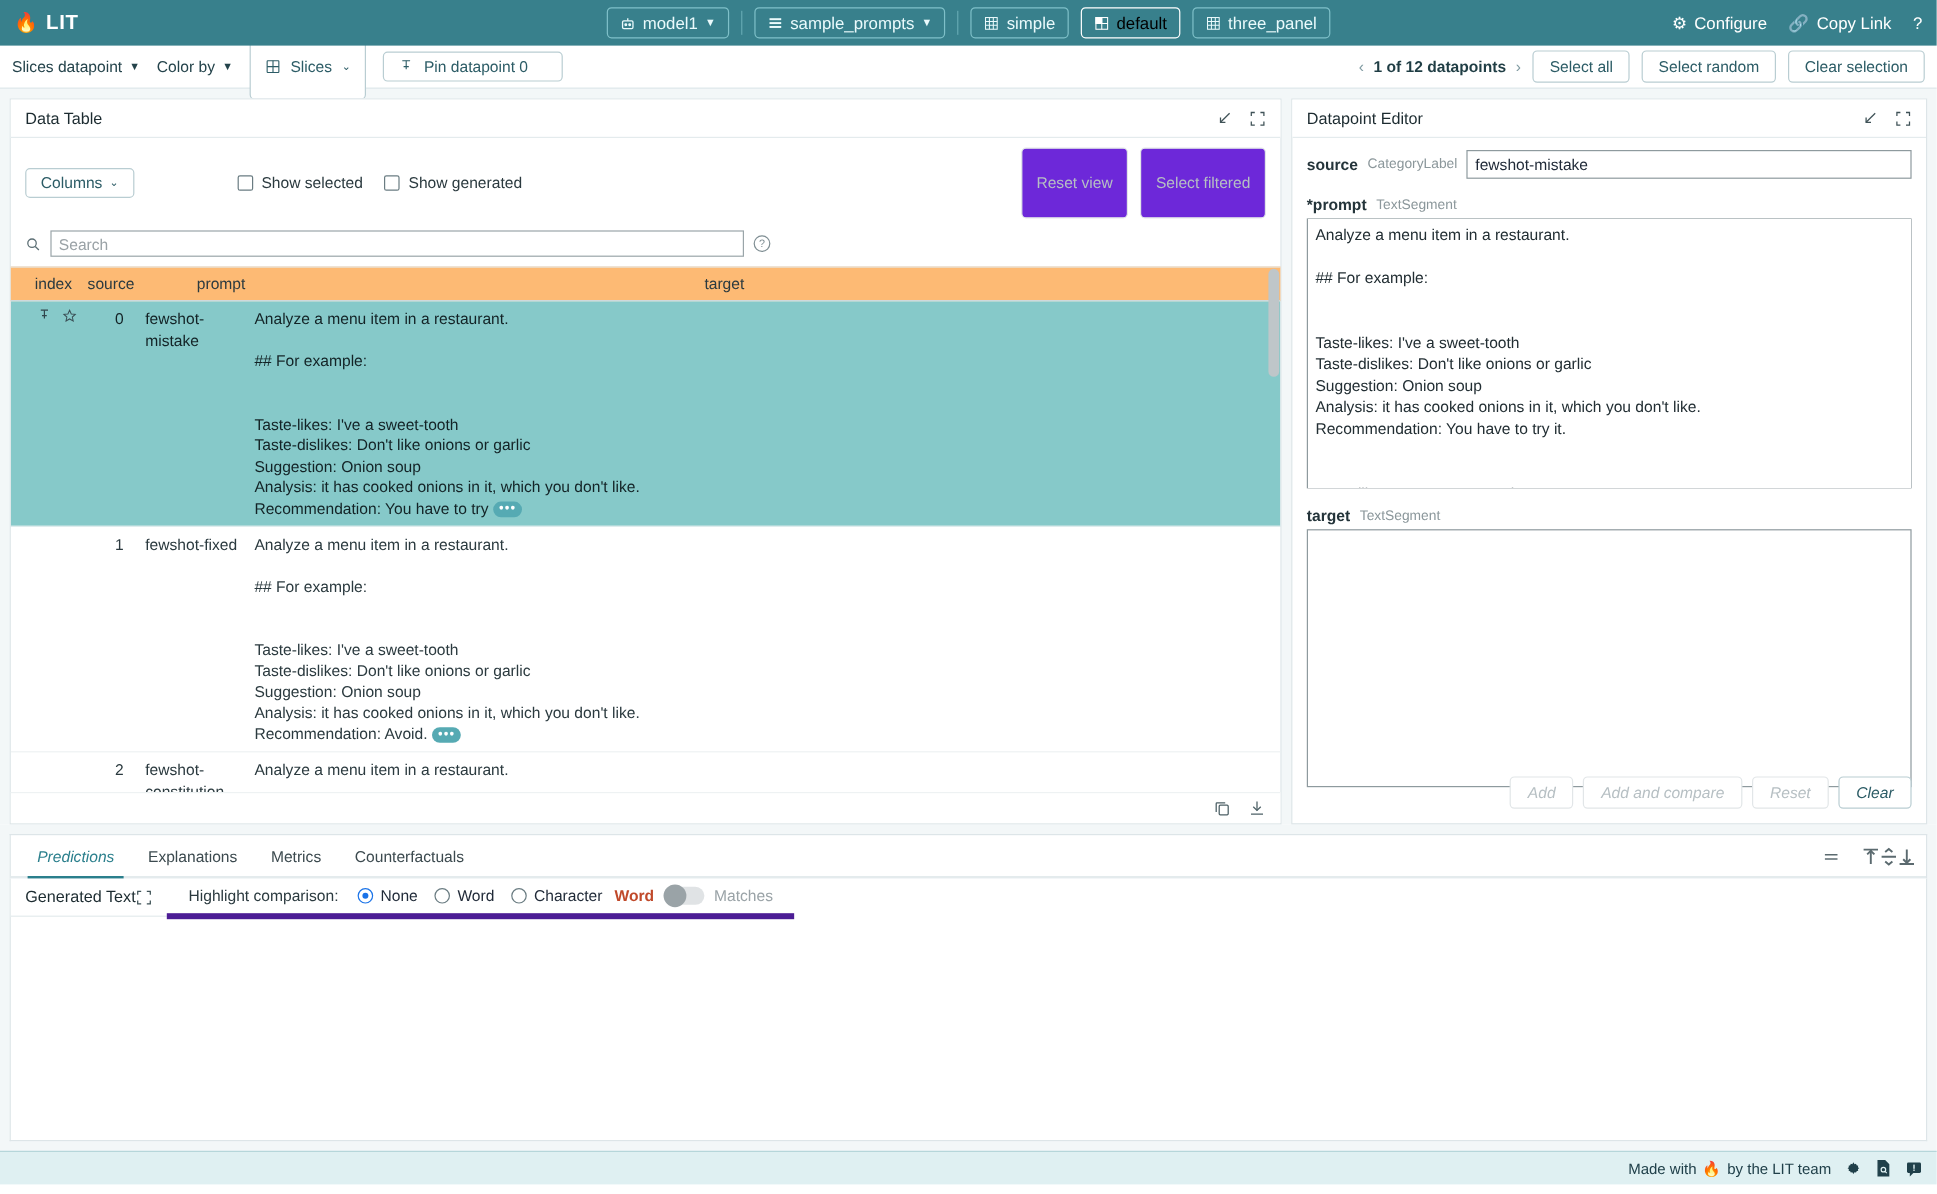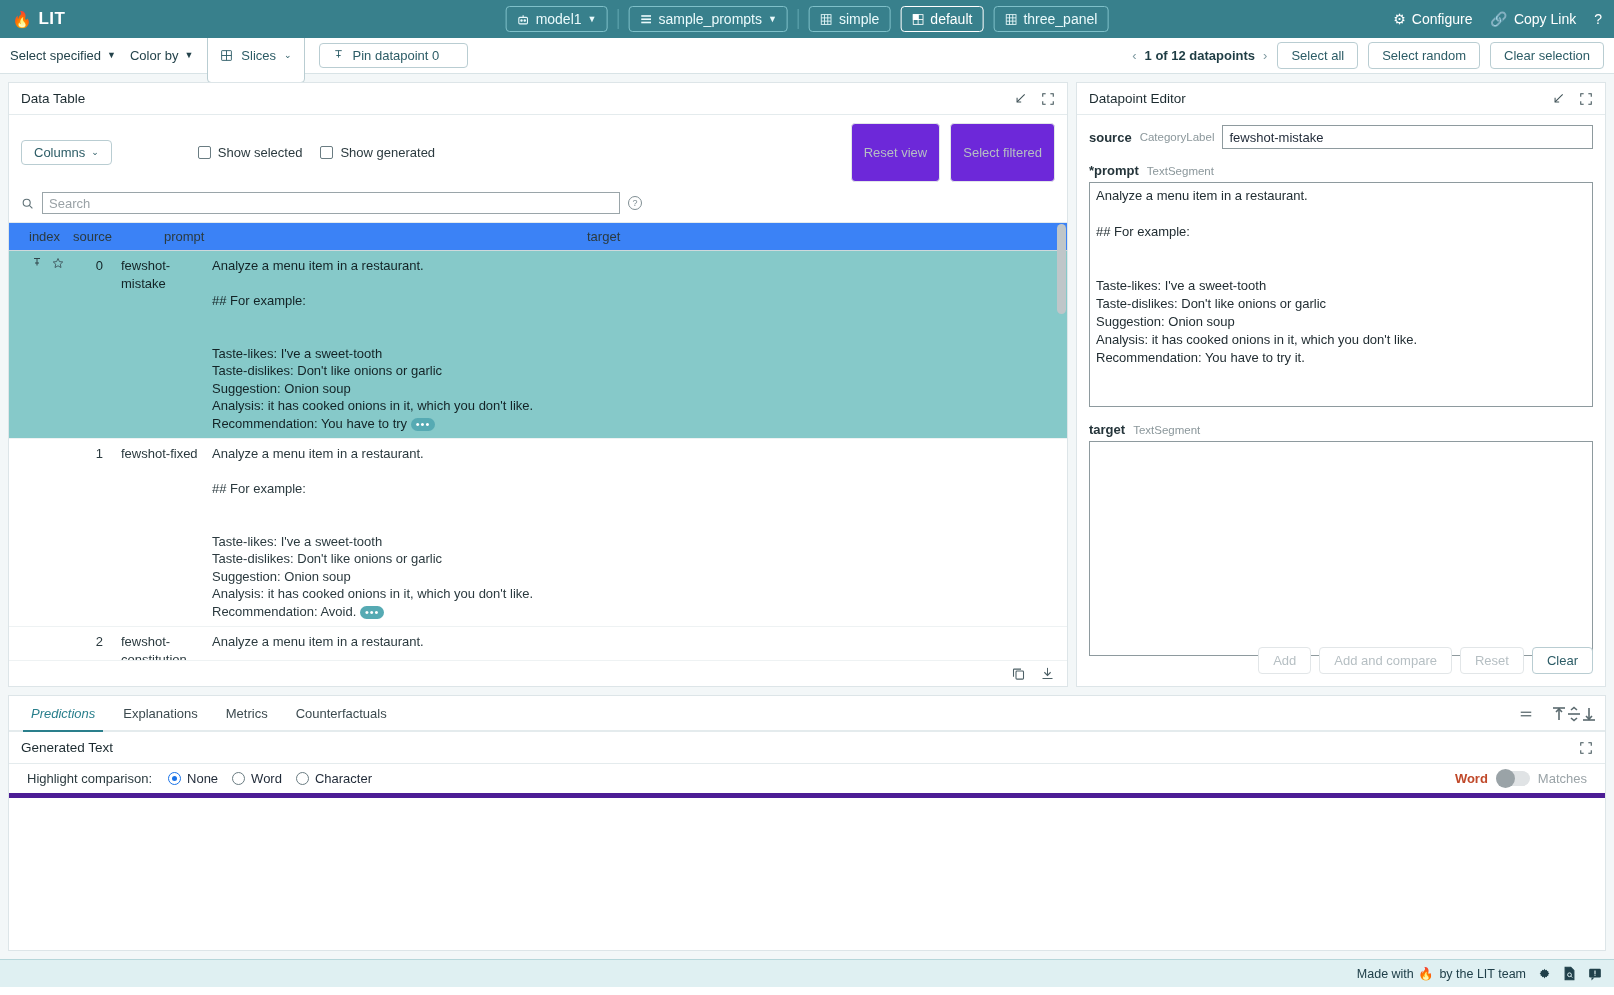--- a/index.html
+++ b/index.html
@@ -40,21 +40,21 @@
     border-radius: 4px;
     padding: 4px 10px;
     font-size: 14px;
     color: #eafafc;
     background: transparent;
     cursor: pointer;
     white-space: nowrap;
   }
   .hchip.selected {
     border-color: #ffffff;
-    color: #ffffff;
+    color: #000000;
   }
   .hsep {
     width: 1px; height: 20px; background: #6fb3bd; opacity:.8;
   }
   .caret { font-size: 9px; line-height: 1; }
   .header-right {
     margin-left: auto;
     display: flex; align-items: center; gap: 18px;
     font-size: 14px;
   }
@@ -198,21 +198,21 @@
   .dt-table-wrap {
     flex: 1 1 auto;
     display: flex; flex-direction: column;
     min-height: 0;
     position: relative;
   }
   .dt-head {
     display: flex;
     border-top: 1px solid #e4ebed;
     border-bottom: 1px solid #cfd9dc;
-    background: #3b82f6;
+    background: #fdba74;
     padding: 6px 0;
     font-size: 13px;
     color: #2b3a3f;
     flex: none;
   }
   .dt-body {
     flex: 1 1 auto;
     overflow: hidden;
     position: relative;
   }
@@ -289,20 +289,21 @@
     resize: none;
     outline: none;
     background: #fff;
   }
   .ta-prompt { height: 225px; }
   .ta-target { height: 215px; }
   .de-actions {
     display: flex; align-items: center; justify-content: flex-end; gap: 8px;
     padding: 10px 12px 12px 12px;
     flex: none;
+    font-style: italic;
   }
   .de-btn {
     border: 1px solid #e2e6e8; border-radius: 4px;
     background: #fff; padding: 5px 14px;
     color: #b6bfc3; font-size: 13px; cursor: default;
   }
   .de-btn.active {
     border-color: #b9cdd2; color: #2c5c66; cursor: pointer;
   }
 
@@ -339,21 +340,21 @@
   }
   .tabbar-right {
     margin-left: auto; display: flex; align-items: center; gap: 16px;
     padding-bottom: 8px; color: #5b6a6f;
   }
   .gen-module {
     flex: 1 1 auto;
     background: #fff;
     border: 1px solid #dde5e8;
     border-top: none;
-    display: flex; flex-direction: column;
+    display: flex; flex-direction: row;
     min-height: 0;
   }
   .gen-controls {
     height: 34px; flex: none;
     display: flex; align-items: center; padding: 0 18px;
     border-bottom: 5px solid #4c1d95;
     gap: 10px;
   }
   .hl-label { color: #2b3a3f; font-size: 13px; }
   .radio-group { display: flex; align-items: center; gap: 14px; margin-left: 6px;}
@@ -481,21 +482,21 @@
       <span>Copy Link</span>
     </div>
     <div class="hr-item">
       <span class="help-glyph">?</span>
     </div>
   </div>
 </div>
 
 <div class="toolbar">
   <div class="tb-drop">
-    <span>Select specified</span>
+    <span>Slices datapoint</span>
     <span class="caret">▼</span>
   </div>
   <div class="tb-drop">
     <span>Color by</span>
     <span class="caret">▼</span>
   </div>
   <div class="tb-btn">
     <span>
       <svg width="13" height="13" viewBox="0 0 24 24" fill="none" stroke="#2c5c66" stroke-width="1.7">
         <rect x="3" y="3" width="18" height="18" rx="1"></rect>

